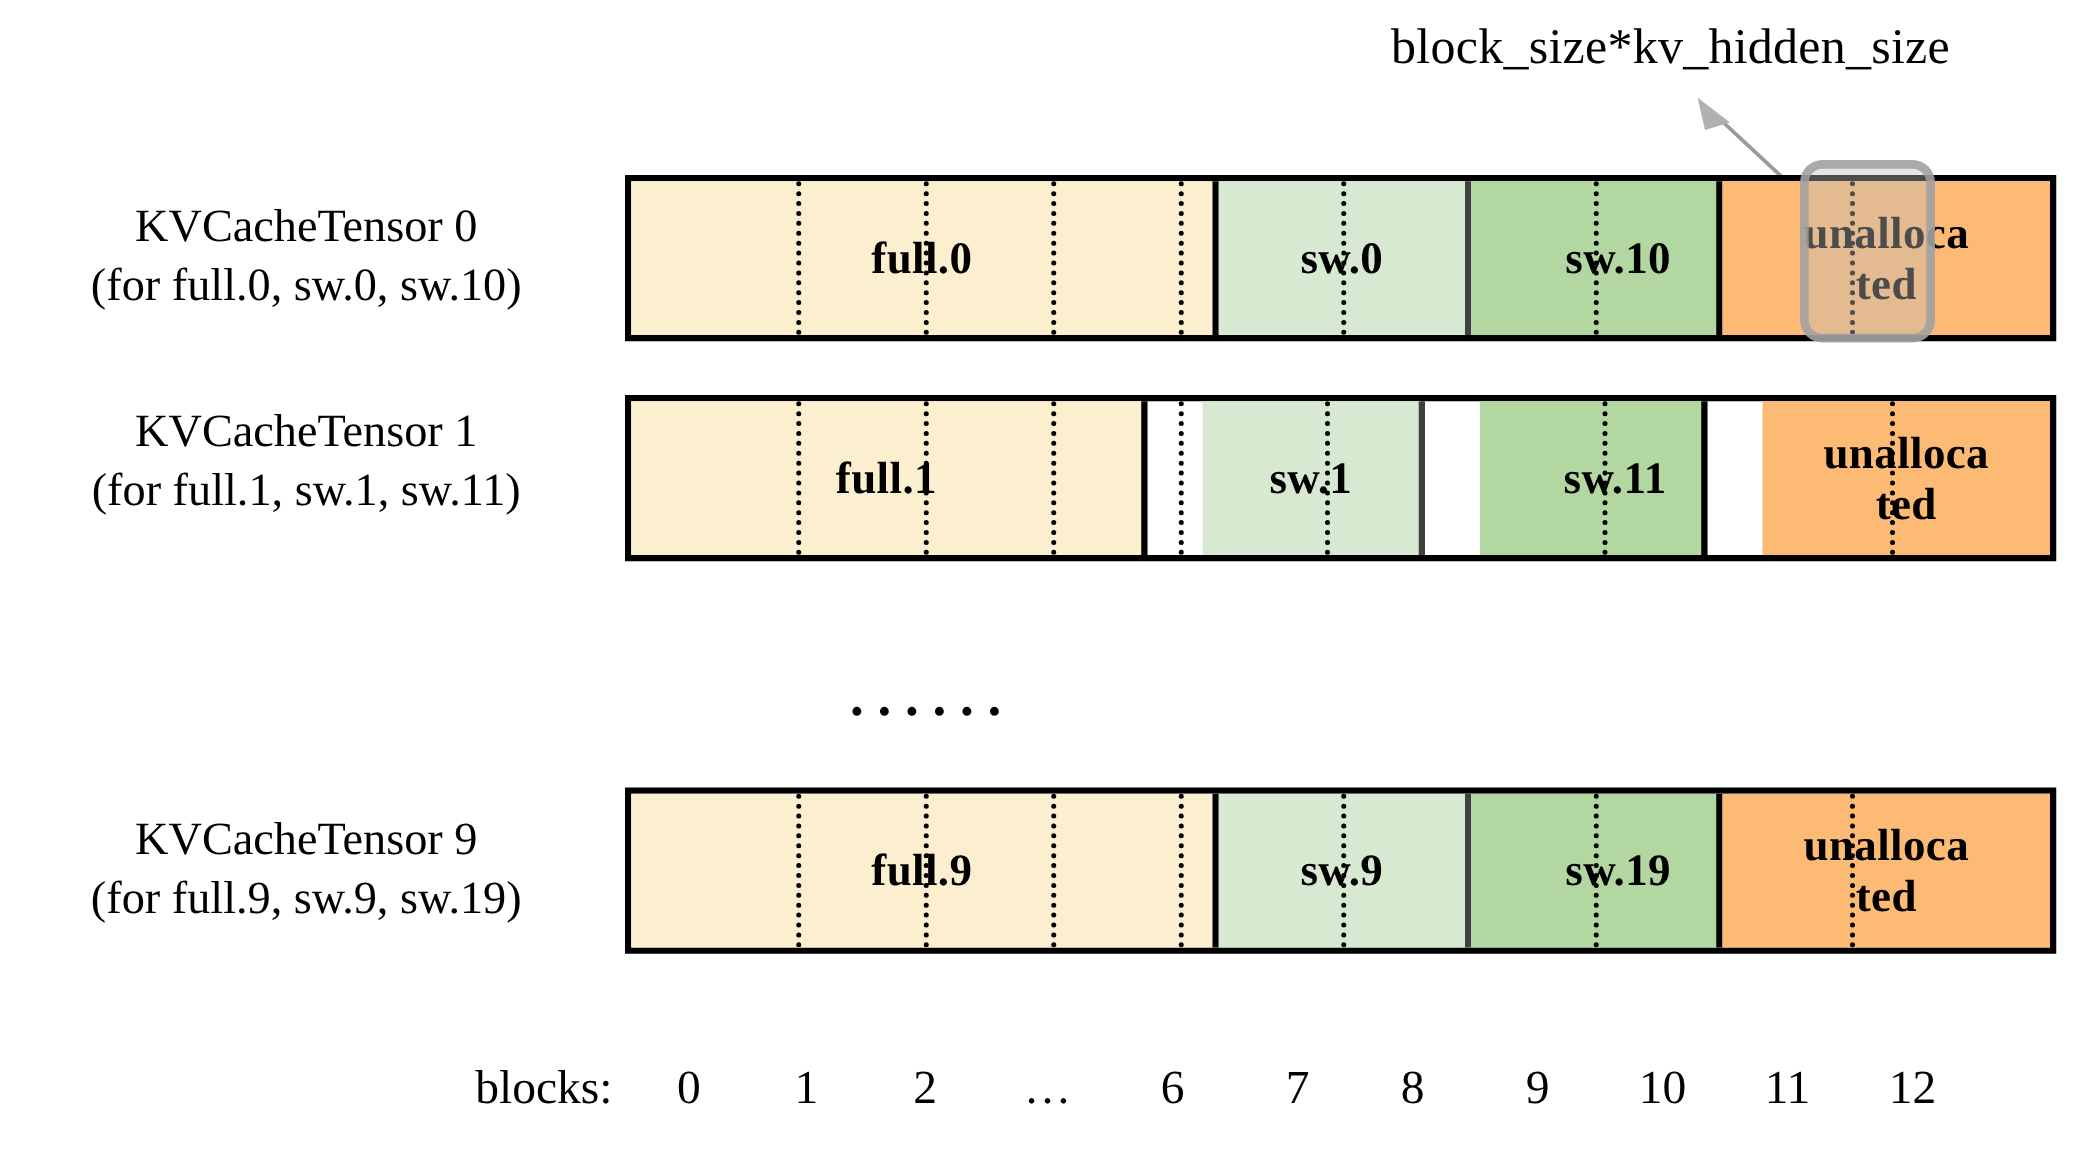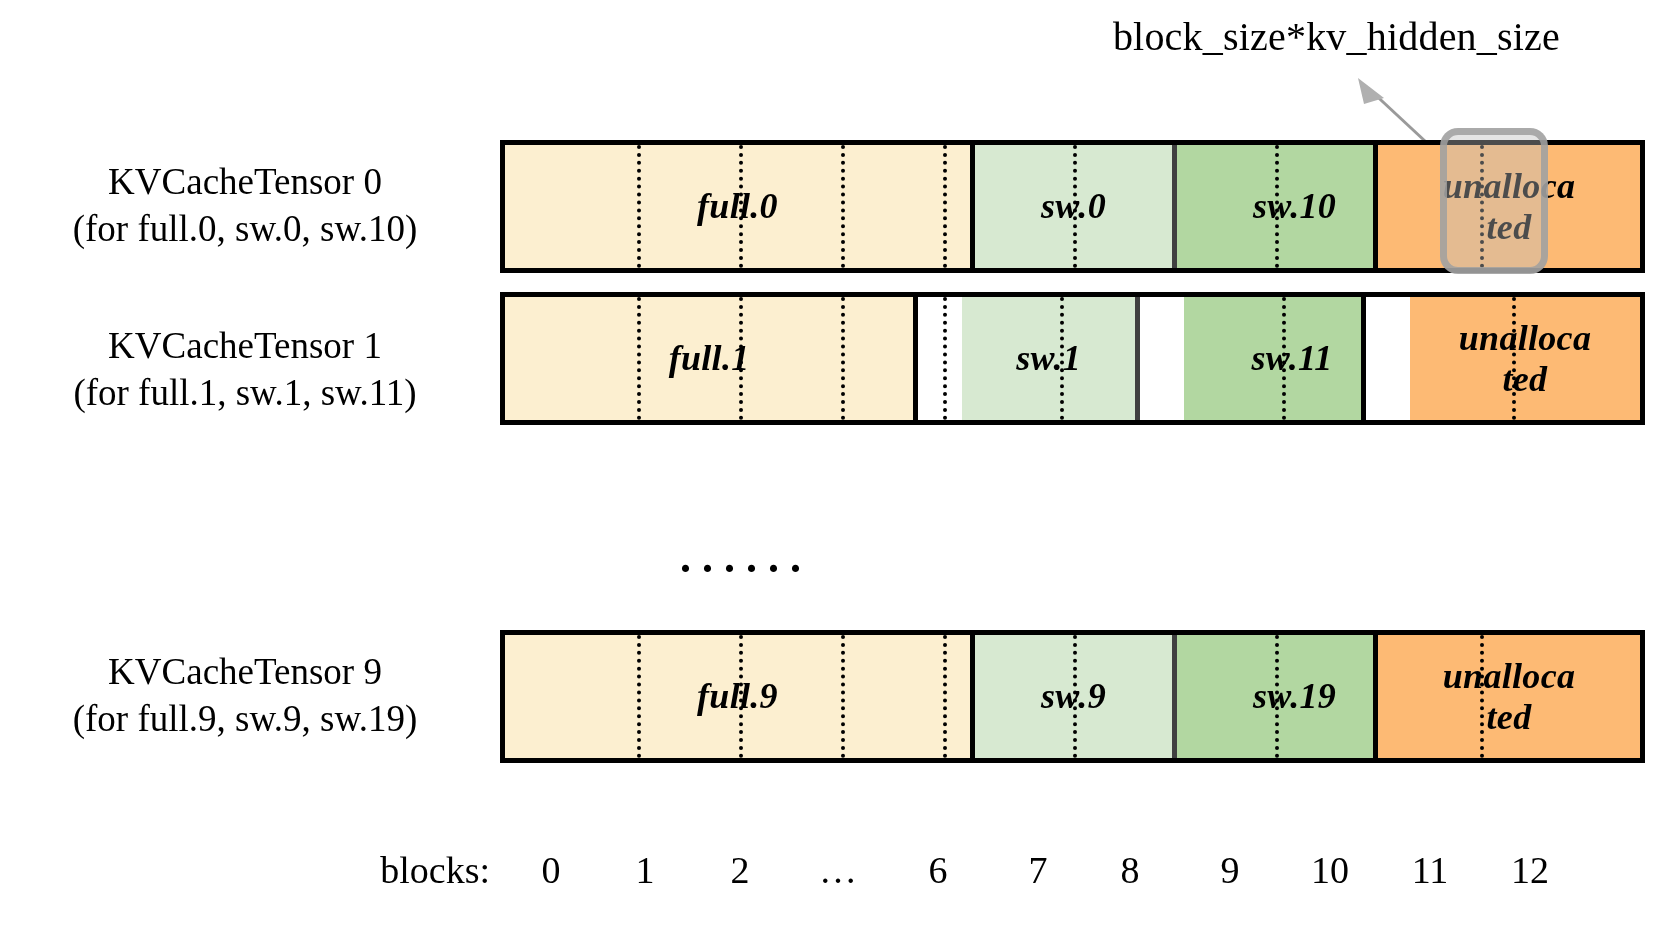--- a/index.html
+++ b/index.html
@@ -52,21 +52,20 @@
   
   .tensor-row {
     position: absolute;
     left: 500px;
     width: 1145px;
     height: 133px;
     border: 5px solid #000000;
     box-sizing: border-box;
     display: flex;
     background: #ffffff;
-    font-style: italic;
   }
   .seg {
     position: relative;
     box-sizing: border-box;
     display: flex;
     align-items: center;
     justify-content: center;
     font-size: 36px;
     font-weight: bold;
     letter-spacing: 0.3px;
@@ -181,21 +180,21 @@
   </div>
 </div>
 
 <div id="highlight-box"></div>
 
 <div class="row-label" style="top:322px;">
   <span class="ln">KVCacheTensor 1</span>
   <span class="ln">(for full.1, sw.1, sw.11)</span>
 </div>
 
-<div class="tensor-row" style="top:292px;gap:44px;">
+<div class="tensor-row" style="top:316px;gap:44px;">
   <div class="seg seg-full">
     <div class="divider" style="left:132px;"></div>
     <div class="divider" style="left:234px;"></div>
     <div class="divider" style="left:336px;"></div>
     <div class="divider" style="left:438px;"></div>
     <span class="seg-label">full.1</span>
   </div>
   <div class="seg seg-sw-a">
     <div class="divider" style="left:98px;"></div>
     <span class="seg-label">sw.1</span>

